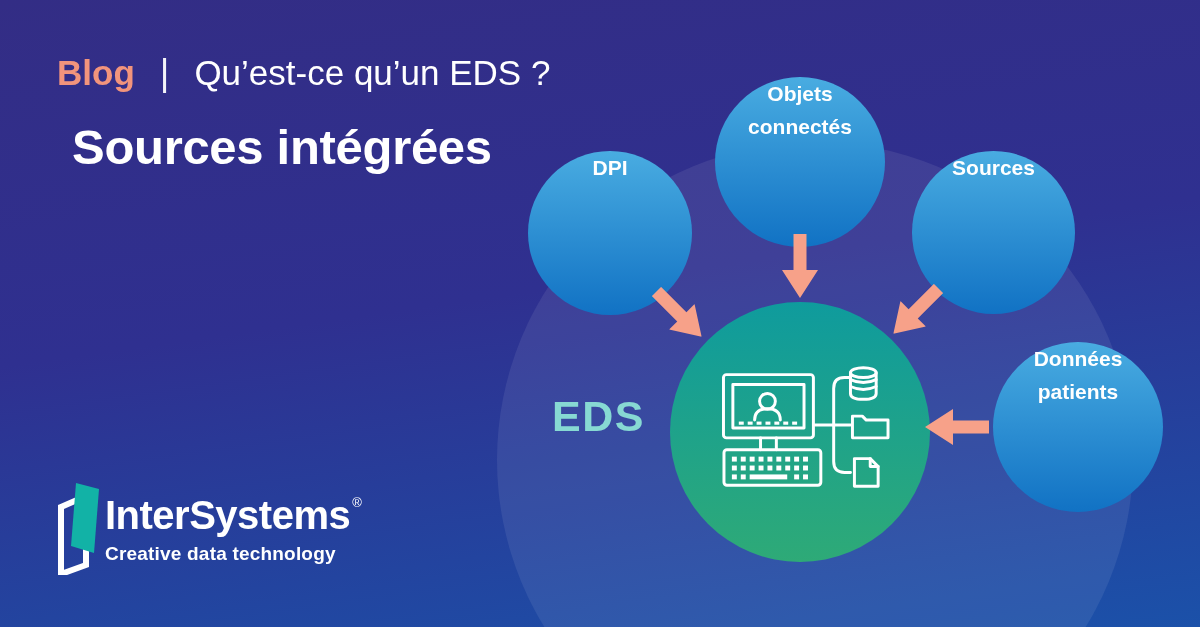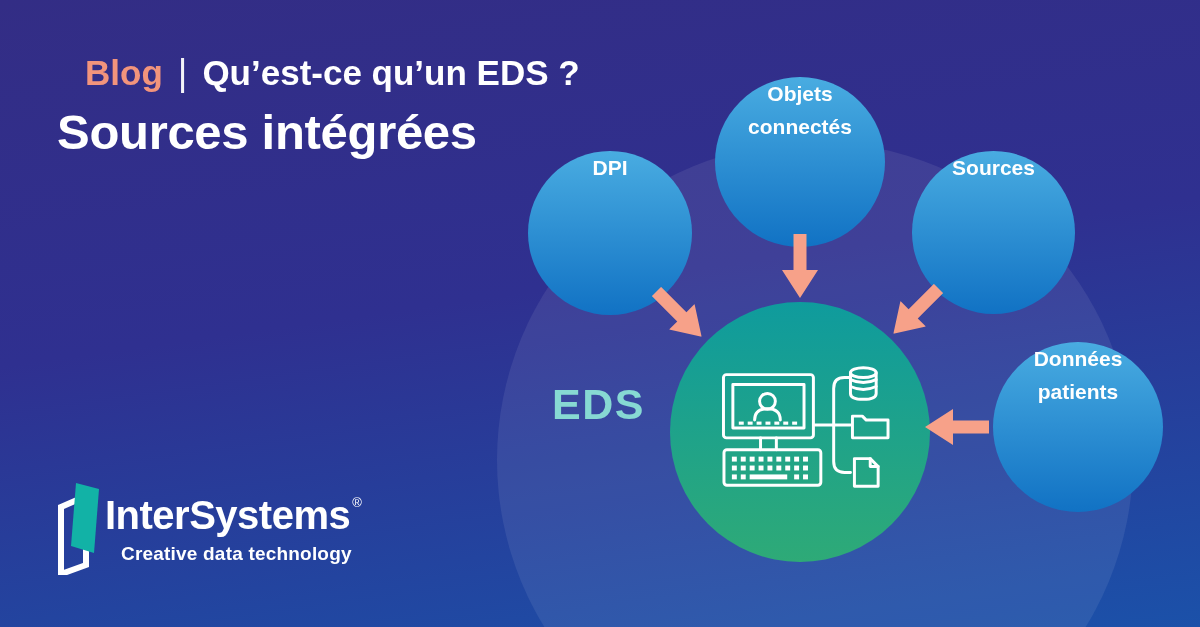--- a/index.html
+++ b/index.html
@@ -22,29 +22,28 @@
     border-radius: 50%;
     background: rgba(255,255,255,0.08);
   }
 
   
   .kicker {
     position: absolute;
     left: 57px; top: 52px;
     display: flex;
     align-items: baseline;
-    gap: 15px;
+    gap: 25px;
     color: #ffffff;
     font-size: 35px;
     white-space: nowrap;
-    margin-left: 28px;
   }
   .kicker-category { color: #F2947C; font-weight: 700; }
   .kicker-pipe { font-weight: 300; font-size: 37px; opacity: 0.95; }
-  .kicker-question { font-weight: 700; }
+  .kicker-question { font-weight: 400; }
 
   .title {
     position: absolute;
     left: 57px; top: 104px;
     color: #ffffff;
     font-size: 49px;
     font-weight: 700;
     line-height: 57px;
     letter-spacing: -0.3px;
   }
@@ -68,21 +67,20 @@
     white-space: nowrap;
   }
   .brand-name sup { font-size: 13px; font-weight: 400; vertical-align: 22px; margin-left: 2px; }
   .brand-tagline {
     color: #ffffff;
     font-size: 19px;
     font-weight: 700;
     margin-top: 6px;
     letter-spacing: 0.2px;
     white-space: nowrap;
-    margin-left: 16px;
   }
 
   
   .circle {
     position: absolute;
     border-radius: 50%;
     display: flex;
     flex-direction: column;
     align-items: center;
     justify-content: flex-start;
@@ -102,21 +100,21 @@
 
   .central-circle {
     left: 670px; top: 302px;
     width: 260px; height: 260px;
     background: linear-gradient(180deg, #0F9B9D 0%, #2EAA77 100%);
   }
   .central-icon { position: absolute; left: 52px; top: 62px; width: 168px; height: 126px; }
 
   .eds-label {
     position: absolute;
-    left: 552px; top: 380px;
+    left: 552px; top: 392px;
     color: #87D9D3;
     font-size: 43px;
     font-weight: 700;
     letter-spacing: 1.5px;
     z-index: 2;
   }
 
   
   .arrow { position: absolute; width: 64px; height: 36px; z-index: 3; }
   .arrow svg { display: block; width: 100%; height: 100%; }
@@ -131,21 +129,21 @@
 <div class="banner">
 
   <div class="bg-circle"></div>
 
   <div class="kicker">
     <span class="kicker-category">Blog</span>
     <span class="kicker-pipe">|</span>
     <span class="kicker-question">Qu’est-ce qu’un EDS ?</span>
   </div>
 
-  <h1 class="title" style="margin:0;">
+  <h1 class="title" style="margin:15px;">
     <span>Sources intégrées</span>
   </h1>
 
   <div class="logo">
     <svg class="logo-mark" viewBox="0 0 46 96" aria-hidden="true">
       <polygon points="6,28 31,17 31,86 6,95" fill="none" stroke="#ffffff" stroke-width="6" stroke-linejoin="miter"></polygon>
       <polygon points="21,4 44,10 39,74 16,67" fill="#12B2A6"></polygon>
     </svg>
     <div>
       <div class="brand-name">

